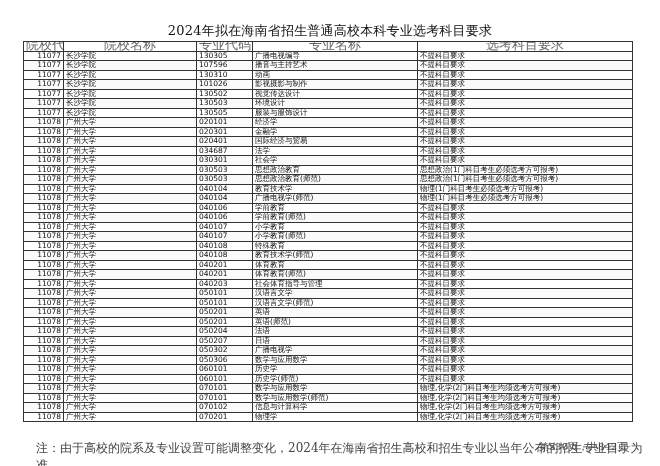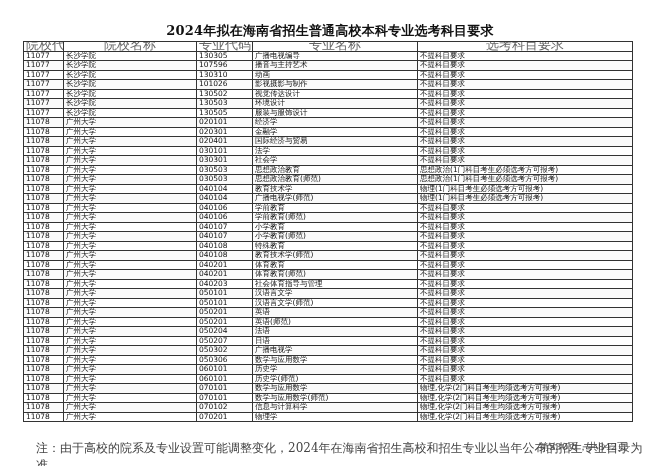--- a/index.html
+++ b/index.html
@@ -1,21 +1,21 @@
 <!DOCTYPE html>
 <html><head>
 <meta charset="utf-8">
 <style>
   html, body { margin:0; padding:0; background:#fff; }
   body { width:660px; height:466px; position:relative; overflow:hidden; font-family:"DejaVu Sans", sans-serif; color:#111; }
-  .title { position:absolute; top:22px; left:0; width:660px; text-align:center; font-family:"DejaVu Serif", serif; font-weight:bold; font-size:13px; letter-spacing:0.2px; }
+  .title { position:absolute; top:22px; left:0; width:660px; text-align:center; font-family:"DejaVu Serif", serif; font-weight:normal; font-size:13px; letter-spacing:0.2px; }
   table { position:absolute; top:41px; left:23px; border-collapse:collapse; table-layout:fixed; width:609px; border:1.2px solid #222; }
   td, th { border:1px solid #333; height:8.5px; padding:0 2px; font-size:7.5px; line-height:8.5px; white-space:nowrap; overflow:hidden; text-align:left; font-weight:normal; }
   th { font-family:Liberation Mono, monospace; color:#666; text-align:center; font-size:13px; }
-  td.code { text-align:left; }
+  td.code { text-align:right; }
   tr.data:nth-child(even) td { background:#fafafa; }
   .footer-note { position:absolute; top:440px; left:36px; font-family:"DejaVu Serif", serif; font-size:12px; color:#444; }
   .footer-page { position:absolute; top:440px; left:539px; font-family:"DejaVu Serif", serif; font-size:10px; color:#444; }
 </style>
 </head>
 <body>
 
 <div class="title">2024年拟在海南省招生普通高校本科专业选考科目要求</div>
 
 <table>
@@ -102,21 +102,21 @@
       <tr class="data">
         <td class="code">11078</td>
         <td>广州大学</td>
         <td>020401</td>
         <td>国际经济与贸易</td>
         <td>不提科目要求</td>
       </tr>
       <tr class="data">
         <td class="code">11078</td>
         <td>广州大学</td>
-        <td>030101</td>
+        <td>034687</td>
         <td>法学</td>
         <td>不提科目要求</td>
       </tr>
       <tr class="data">
         <td class="code">11078</td>
         <td>广州大学</td>
         <td>030301</td>
         <td>社会学</td>
         <td>不提科目要求</td>
       </tr>

